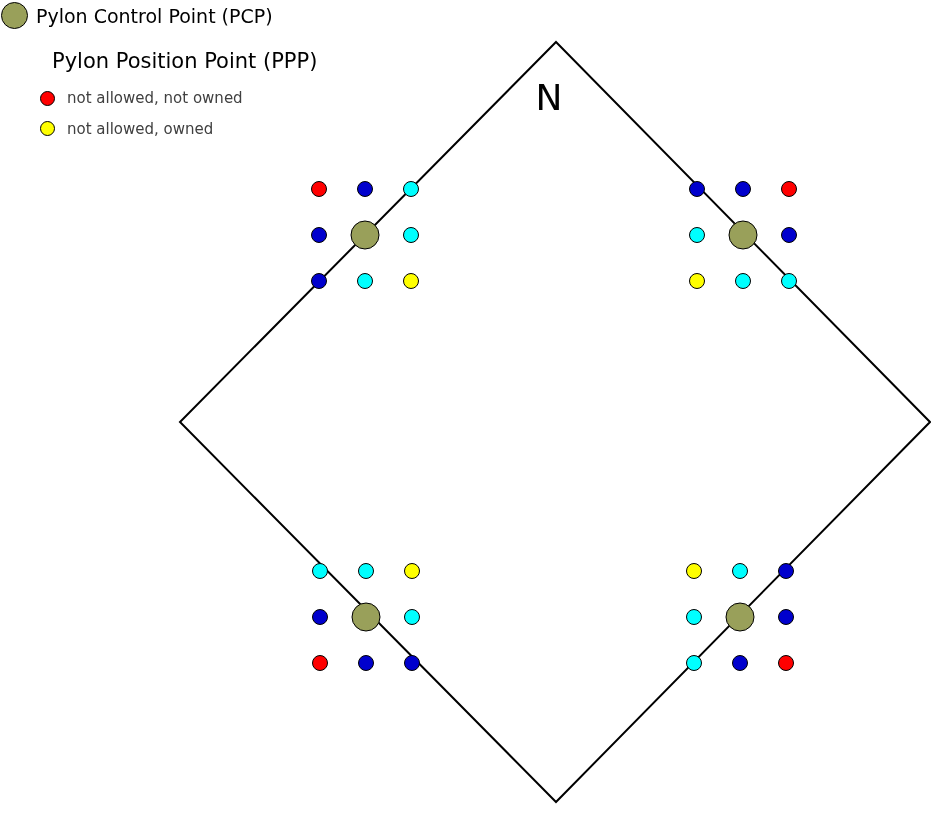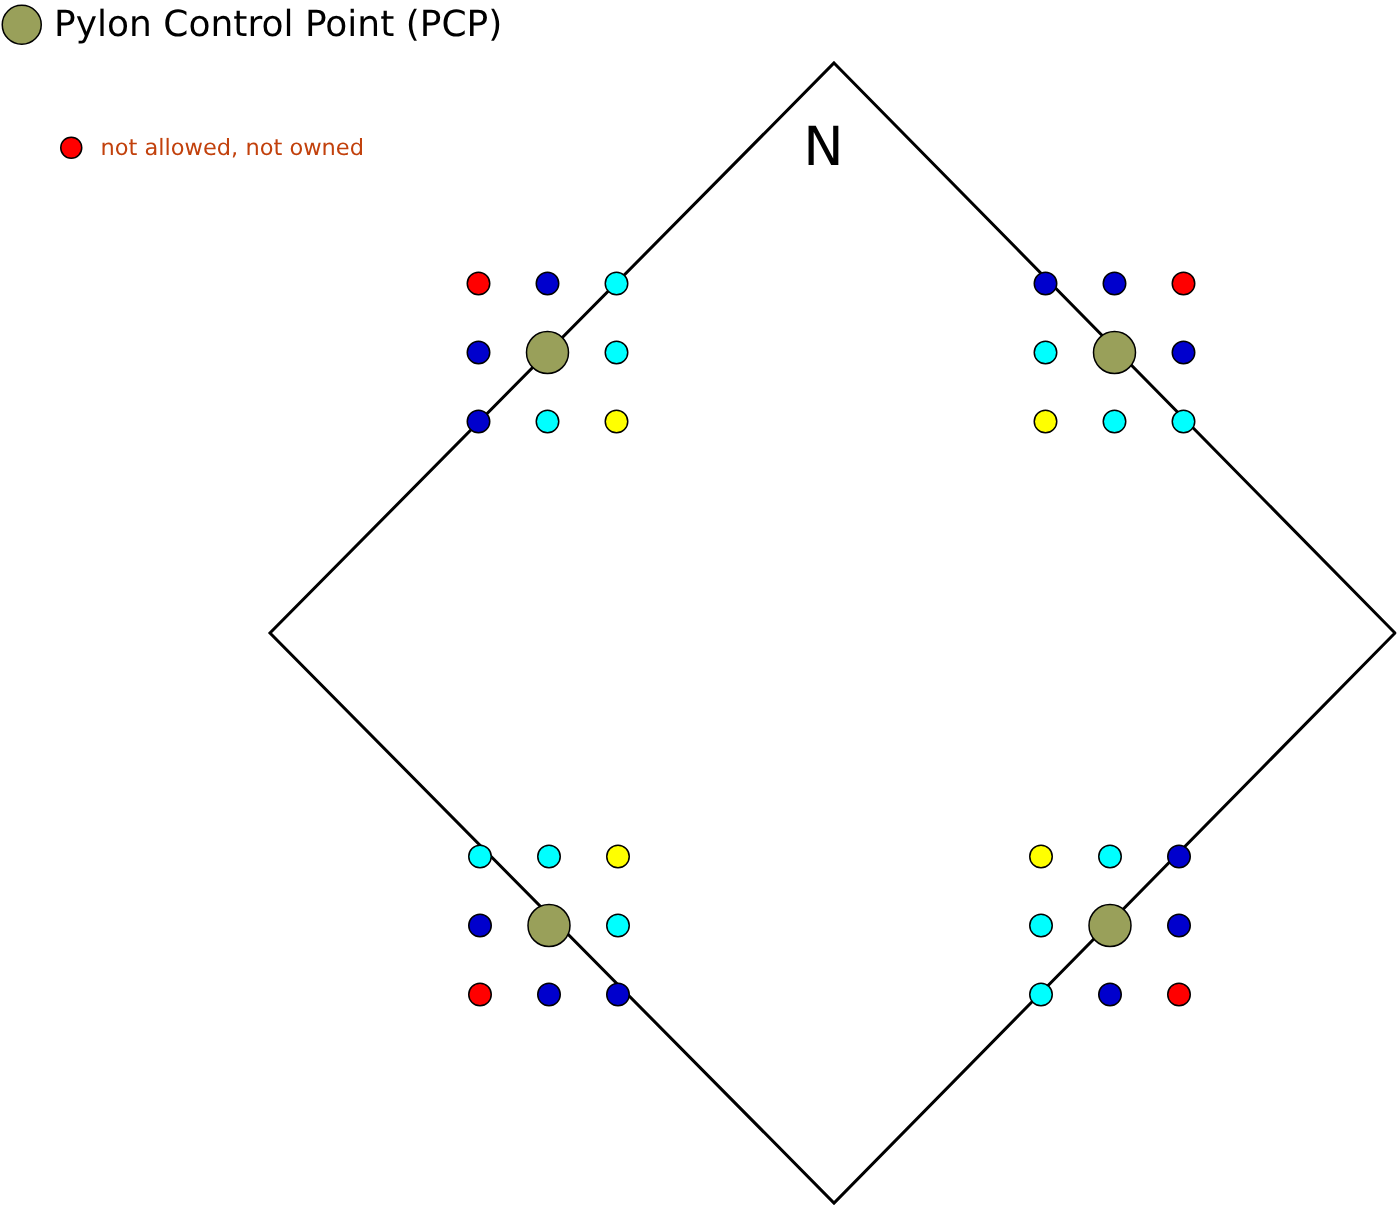--- a/index.html
+++ b/index.html
@@ -11,29 +11,29 @@
     background: #ffffff;
     overflow: hidden;
   }
   #diagram-svg { position: absolute; left: 0; top: 0; }
   .legend { position: absolute; inset: 0; }
   .pcp-row { position: absolute; left: 1px; top: 2px; display: flex; align-items: center; }
   .pcp-dot {
     width: 27px; height: 27px; border-radius: 50%;
     border: 1px solid #000; box-sizing: border-box; flex: 0 0 auto;
   }
-  .pcp-label { margin-left: 8px; font-size: 24px; color: #000; white-space: nowrap; }
+  .pcp-label { margin-left: 8px; font-size: 19px; color: #000; white-space: nowrap; }
   .ppp-title { position: absolute; left: 52px; top: 49px; font-size: 21px; color: #000; white-space: nowrap; }
   #legend-items { position: absolute; left: 40px; top: 83px; }
   .legend-item { display: flex; align-items: center; height: 30.5px; }
   .legend-dot {
     width: 15px; height: 15px; border-radius: 50%;
     border: 1px solid #000; box-sizing: border-box; flex: 0 0 auto;
   }
-  .legend-label { margin-left: 12px; font-size: 15px; color: #c2410c; white-space: nowrap; }
+  .legend-label { margin-left: 12px; font-size: 15px; color: #404040; white-space: nowrap; }
 </style>
 </head>
 <body>
 
 <div class="stage">
 
   <svg id="diagram-svg" width="931" height="813" viewBox="0 0 931 813" xmlns="http://www.w3.org/2000/svg">
       <polygon points="556,42 930,422 556,802 180,422" fill="none" stroke="#000000" stroke-width="2"></polygon>
       <text x="549" y="110" font-size="36" text-anchor="middle" fill="#000">N</text>
       <circle cx="319" cy="189" r="7.5" fill="#ff0000" stroke="#000" stroke-width="1"></circle>
@@ -72,21 +72,26 @@
       <circle cx="740" cy="663" r="7.5" fill="#0000cd" stroke="#000" stroke-width="1"></circle>
       <circle cx="786" cy="663" r="7.5" fill="#ff0000" stroke="#000" stroke-width="1"></circle>
       <circle cx="740" cy="617" r="14" fill="#99a05a" stroke="#000" stroke-width="1"></circle>
     </svg>
 
   <div class="legend">
     <div class="pcp-row">
       <span class="pcp-dot" style="background: rgb(153, 160, 90);"></span>
       <span class="pcp-label">Pylon Control Point (PCP)</span>
     </div>
+    <div class="ppp-title">Pylon Position Point (PPP)</div>
     <div id="legend-items">
         <div class="legend-item">
           <span class="legend-dot" style="background: rgb(255, 0, 0);"></span>
           <span class="legend-label">not allowed, not owned</span>
+        </div>
+        <div class="legend-item">
+          <span class="legend-dot" style="background: rgb(255, 255, 0);"></span>
+          <span class="legend-label">not allowed, owned</span>
         </div>
       </div>
   </div>
 
 </div>
 
 </body></html>

